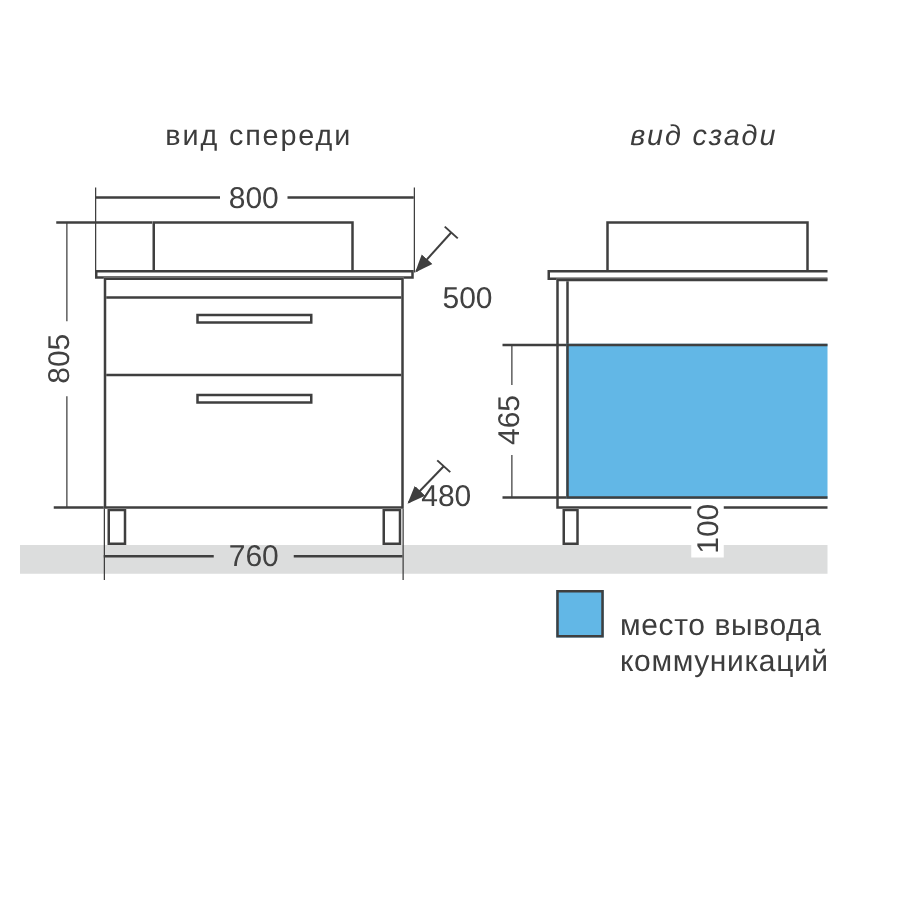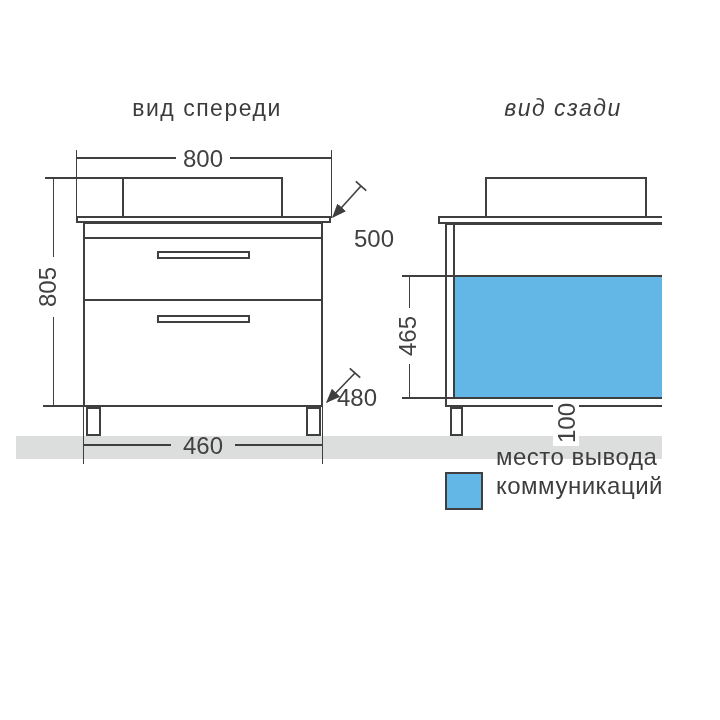--- a/index.html
+++ b/index.html
@@ -55,21 +55,21 @@
   <div class="hline thick" style="left:85px;top:299px;width:236px;"></div>
   <div class="rect" style="left:157px;top:251px;width:93px;height:8px;"></div>
   <div class="rect" style="left:157px;top:315px;width:93px;height:8px;"></div>
   <div class="rect" style="left:86px;top:407px;width:15px;height:29px;"></div>
   <div class="rect" style="left:306px;top:407px;width:15px;height:29px;"></div>
 
   <div class="vline" style="left:82.5px;top:407px;height:57px;"></div>
   <div class="vline" style="left:321.5px;top:407px;height:57px;"></div>
   <div class="hline" style="left:83px;top:444px;width:88px;"></div>
   <div class="hline" style="left:235px;top:444px;width:87px;"></div>
-  <div class="dimtext" style="left:171px;top:432px;width:64px;">460</div>
+  <div class="dimtext" style="left:171px;top:432px;width:64px;">760</div>
 
   <div class="dimtext" style="left:348px;top:197px;width:52px;margin-top:28px;">500</div>
   <div class="dimtext" style="left:331px;top:384px;width:52px;">480</div>
 
   <div class="viewtitle" style="left:453px;top:95px;width:220px;font-style:italic;">вид сзади</div>
 
   <div class="rect" style="left:485px;top:177px;width:162px;height:41px;"></div>
   <div class="rect" style="left:438px;top:216px;width:255px;height:8px;"></div>
   <div class="rect" style="left:445px;top:223px;width:243px;height:184px;"></div>
   <div class="vline thick" style="left:453px;top:225px;height:52px;"></div>
@@ -79,21 +79,21 @@
   <div class="rect" style="left:668px;top:407px;width:13px;height:29px;"></div>
 
   <div class="hline" style="left:402px;top:275px;width:51px;"></div>
   <div class="hline" style="left:402px;top:397px;width:51px;"></div>
   <div class="vline" style="left:408.5px;top:276px;height:122px;"></div>
   <div class="dimtext rot whitebg" style="left:379px;top:323px;width:56px;height:26px;">465</div>
 
   <div class="dimtext rot whitebg" style="left:543px;top:410px;width:46px;height:26px;">100</div>
 
   <div class="rect blue" style="left:445px;top:472px;width:38px;height:38px;"></div>
-  <div class="legendtext" style="left:496px;top:442px;">
+  <div class="legendtext" style="left:496px;top:486px;">
     <div>место вывода</div>
     <div>коммуникаций</div>
   </div>
 
   <div class="caption" style="left:34px;top:464px;width:360px;">
   </div>
 
   <svg class="overlay" width="720" height="720" viewBox="0 0 720 720">
     <defs>
       <marker id="arw" viewBox="0 0 10 10" refX="9" refY="5" markerWidth="9" markerHeight="9" orient="auto-start-reverse">

